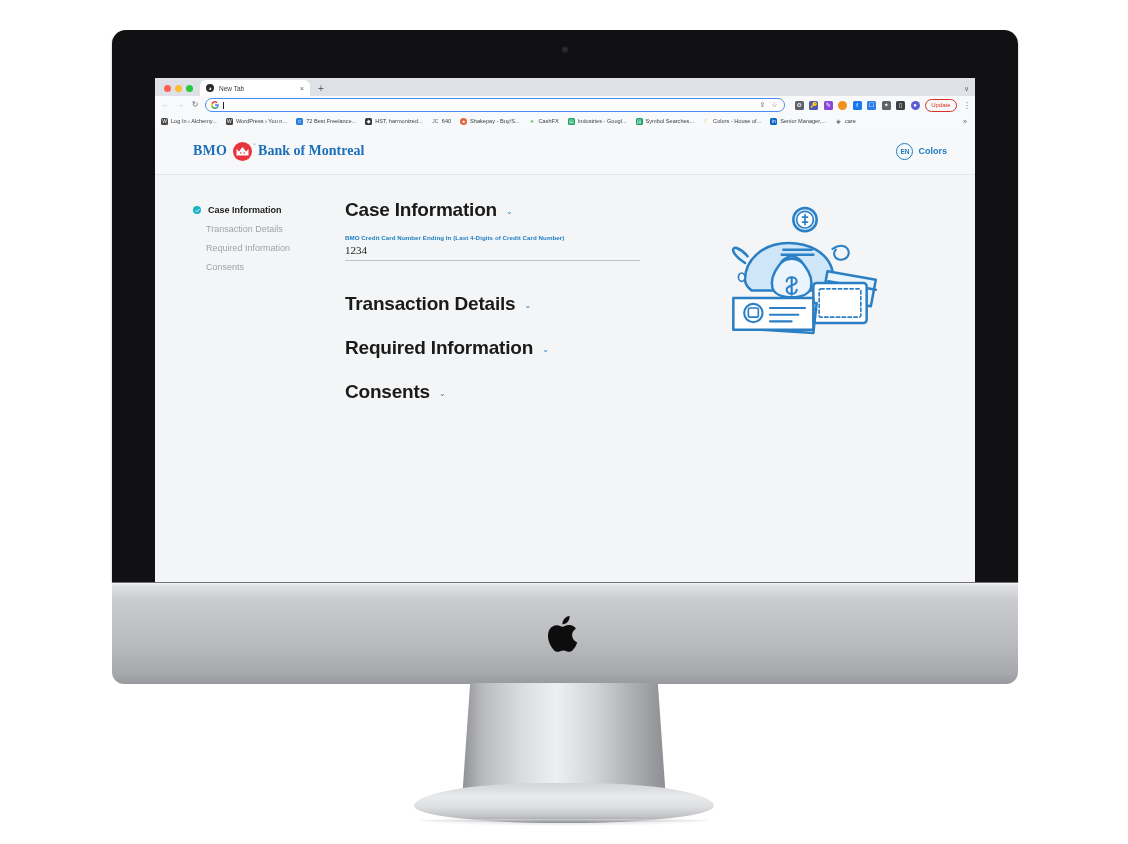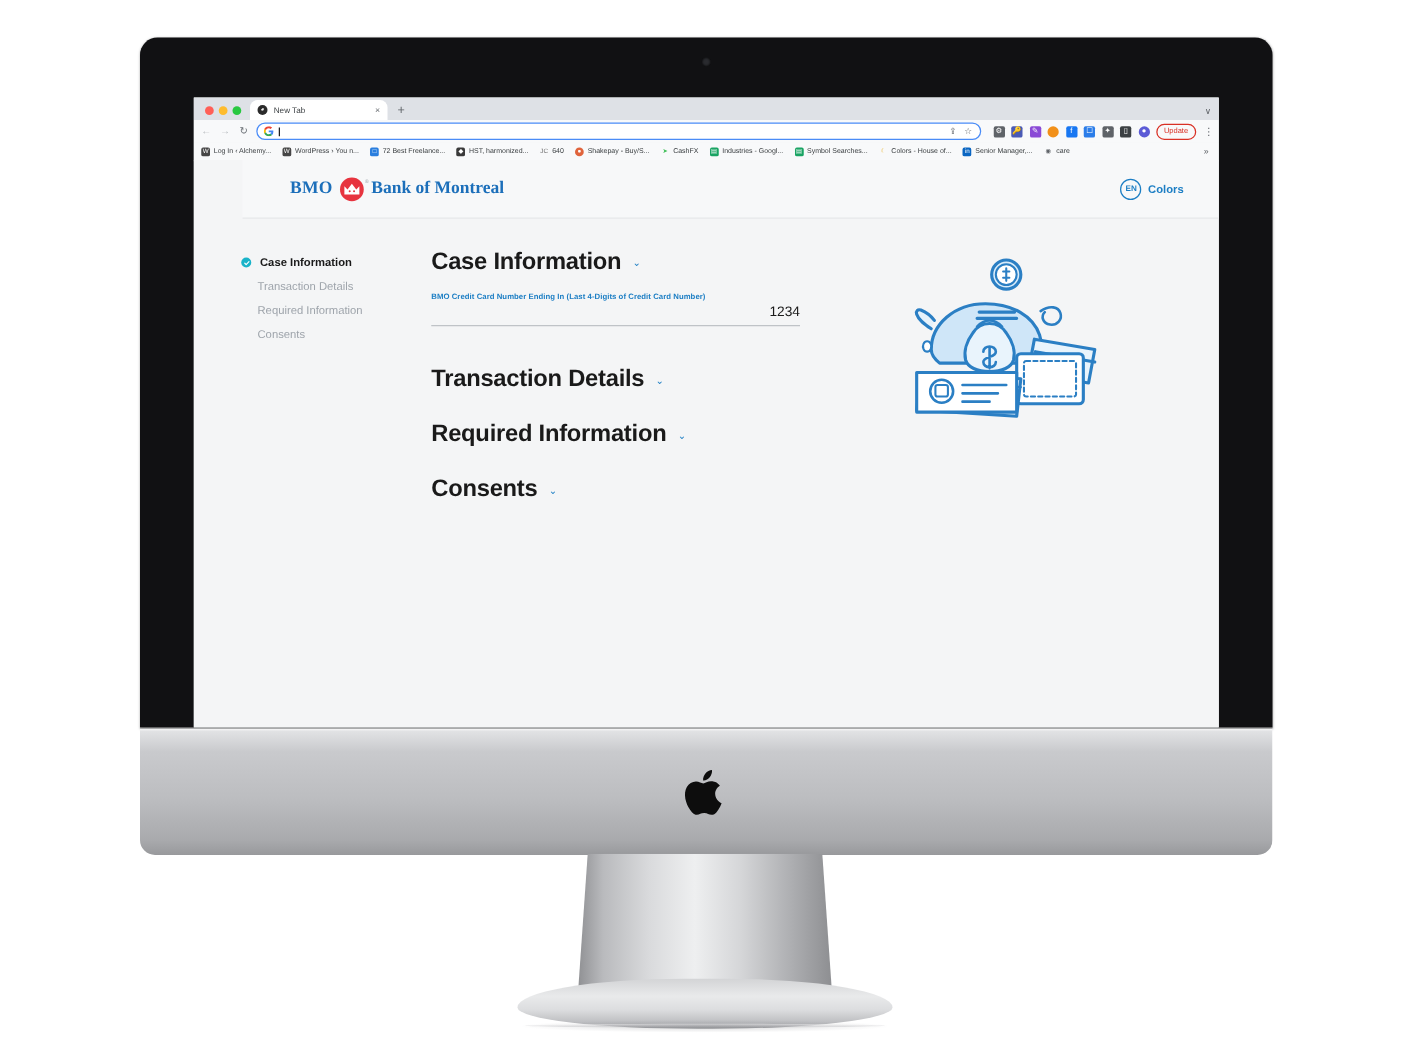--- a/index.html
+++ b/index.html
@@ -120,21 +120,20 @@
   .bm{display:flex;align-items:center;gap:3px;font-size:5.6px;color:#3c4043;white-space:nowrap;}
   .bmi{width:7px;height:7px;border-radius:1.5px;display:flex;align-items:center;
        justify-content:center;font-size:5px;color:#fff;line-height:1;flex:0 0 auto;}
   #bm-overflow{margin-left:auto;font-size:7px;color:#5f6368;padding-right:2px;}
   #page-inner{position:absolute;left:0;right:0;top:50px;bottom:0;background:#f4f5f6;overflow:hidden;}
 
   #site-header{
     height:46px;background:#f7f8f9;border-bottom:1px solid #e6e7e9;
     display:flex;align-items:center;justify-content:space-between;
     padding:0 28px 0 38px;
-    margin-left:39px;
   }
   #brand{display:flex;align-items:center;gap:6px;}
   #brand-bmo{font-family:"Liberation Serif",serif;font-weight:700;font-size:14px;color:#1c6fba;letter-spacing:.2px;}
   #bmo-roundel{width:19px;height:19px;border-radius:50%;background:#e7343f;
     display:flex;align-items:center;justify-content:center;position:relative;}
   #bmo-roundel svg{display:block;}
   #bmo-tm{position:absolute;right:-4px;top:0;font-size:4px;color:#9aa0a6;}
   #brand-name{font-family:"Liberation Serif",serif;font-weight:700;font-size:14px;color:#1c6fba;}
   #lang{display:flex;align-items:center;gap:5px;}
   #lang-badge{width:15px;height:15px;border-radius:50%;border:1.3px solid #1c7ec4;
@@ -152,22 +151,22 @@
   #check-icon svg{display:block;}
 
   #form-col{flex:1;padding-left:7px;max-width:360px;}
   .sec-head{display:flex;align-items:baseline;gap:9px;margin:0 0 2px 0;}
   .sec-title{font-size:19px;font-weight:700;color:#1a1a1a;letter-spacing:-.2px;}
   .caret{color:#1c7ec4;font-size:8px;line-height:1;position:relative;top:-2px;}
   .field{margin-top:13px;}
   .f-label{font-size:6.2px;font-weight:700;color:#1c7ec4;letter-spacing:.05px;display:block;}
   .f-input{
     width:295px;border:0;border-bottom:1px solid #bfc3c7;background:transparent;
-    font-family:Liberation Sans, sans-serif;font-size:11px;color:#1a1a1a;
-    padding:3px 0 4px 0;outline:none;display:block;text-align:right;
+    font-family:Liberation Serif, serif;font-size:11px;color:#1a1a1a;
+    padding:3px 0 4px 0;outline:none;display:block;
   }
   .f-input::placeholder{color:#1c7ec4;opacity:1;}
   .f-input.ph{color:#1c7ec4;}
   #sec-transaction{margin-top:32px;}
   #sec-required{margin-top:22px;}
   #sec-consents{margin-top:22px;}
   #submit-row{display:flex;justify-content:center;margin:28px 0 0 0;padding-left:30px;}
   #submit-button{
     background:#1278be;color:#fff;border:0;border-radius:20px;
     font-family:"Liberation Sans",sans-serif;font-size:8px;font-weight:700;

